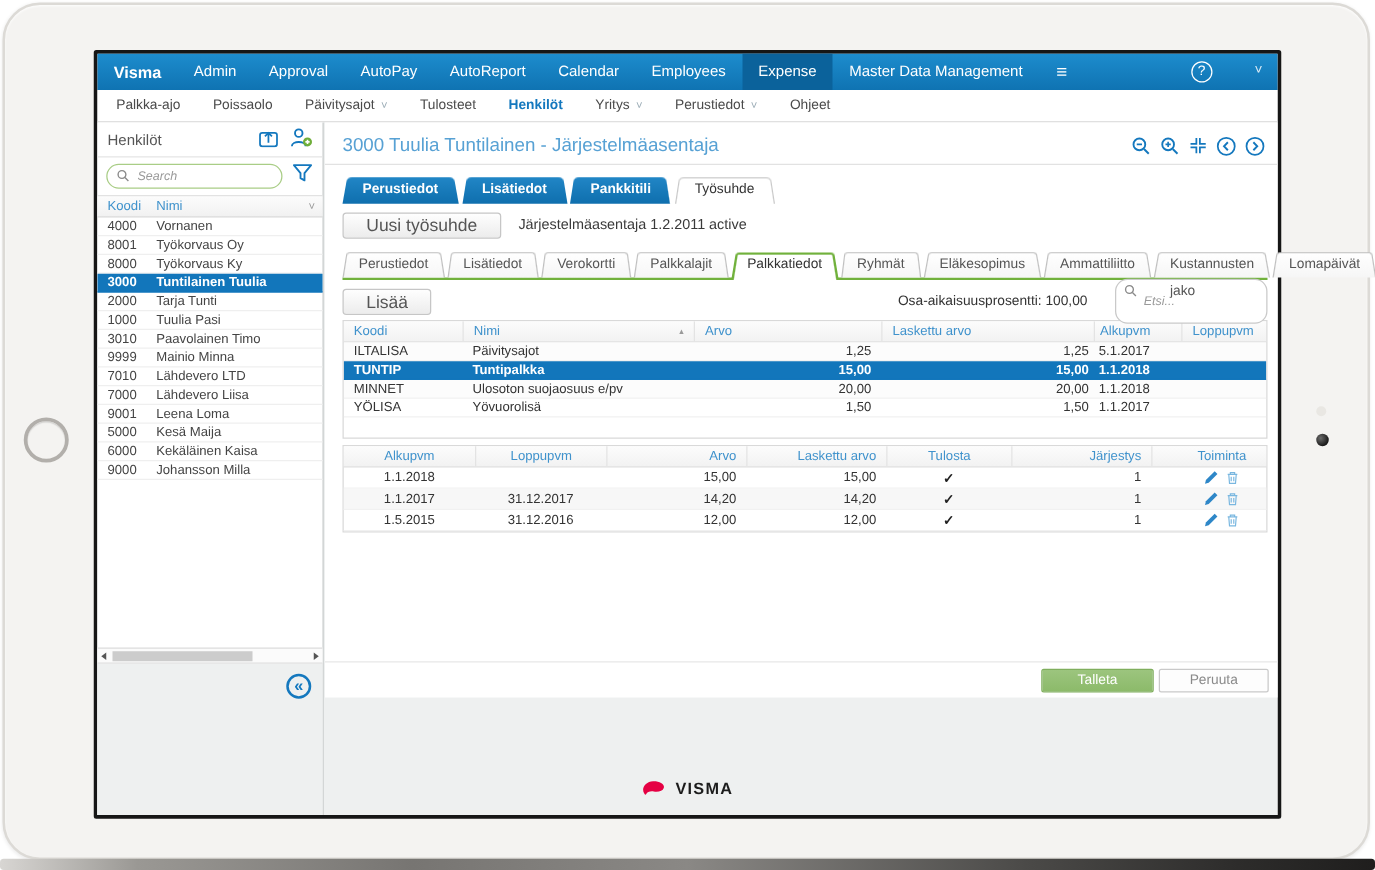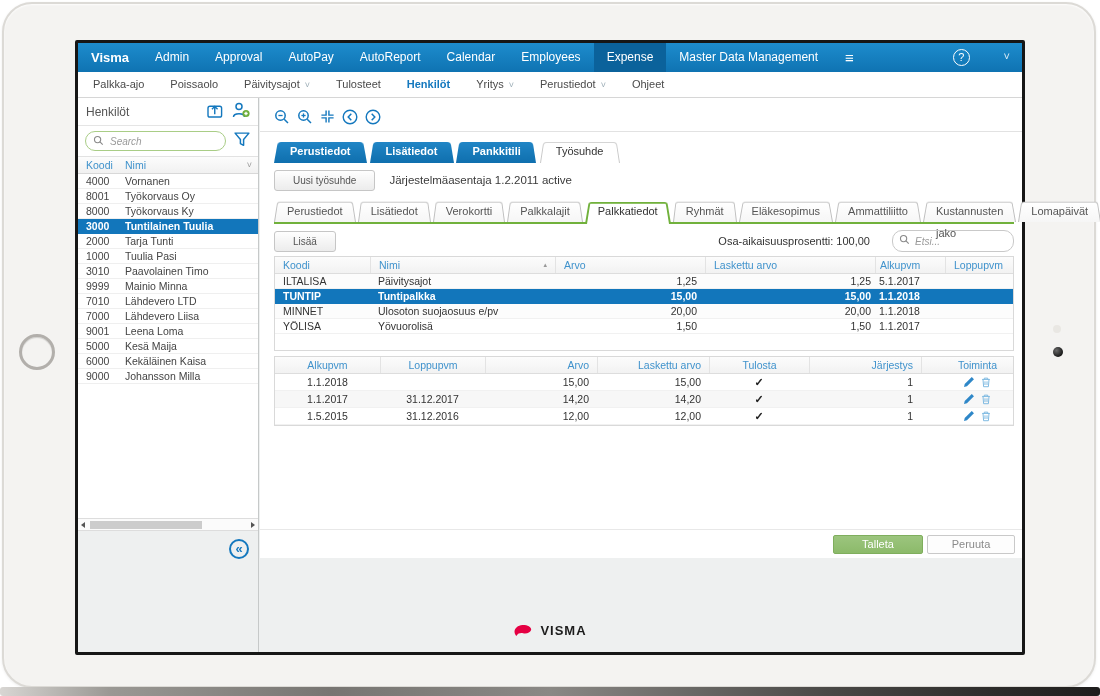--- a/index.html
+++ b/index.html
@@ -82,37 +82,37 @@
   .tabs1 { display:flex; margin:8px 0 0 14px; height:23px; }
   .tab1 { position:relative; padding:0 16px; line-height:23px; font-size:11px; color:#fff; font-weight:bold; margin-right:3px; }
   .tab1::before { content:""; position:absolute; inset:0; z-index:0; background:linear-gradient(#2186c6,#0f6fae);
     border-radius:4px 4px 0 0; transform:perspective(9px) rotateX(2deg); transform-origin:bottom; }
   .tab1 span { position:relative; z-index:1; }
   .tab1.active { color:#333; font-weight:normal;text-align:right; }
   .tab1.active::before { background:#fff; border:1px solid #c9c9c9; border-bottom:none; }
 
   .m-action { display:flex; align-items:center; margin:6px 0 0 14px; gap:14px; height:22px; }
   .btn { background:linear-gradient(#fefefe,#ececec); border:1px solid #c6c6c6; border-radius:3px;
-    color:#555; font-size:10px; padding:0 18px; height:21px; line-height:19px; font-family:"Liberation Sans",sans-serif; }
+    color:#555; font-size:14px; padding:0 18px; height:21px; line-height:19px; font-family:"Liberation Sans",sans-serif; }
   .status-text { font-size:11.5px; color:#3a3a3a; }
 
   .subtabs { position:relative; display:flex; margin:9px 8px 0 14px; height:24px; border-bottom:2px solid #71b13c; }
   .ttab { position:relative; padding:0 13px; line-height:22px; height:22px; font-size:11px; color:#555; margin-right:2px; }
   .ttab::before { content:""; position:absolute; inset:0; z-index:0; background:linear-gradient(#ffffff,#f6f6f6);
     border:1px solid #bfbfbf; border-bottom:none; border-radius:3px 3px 0 0;
     transform:perspective(9px) rotateX(2deg); transform-origin:bottom; }
   .ttab span { position:relative; z-index:2; }
   .ttab.active { z-index:2; color:#333; }
   .ttab.active::before { bottom:-2px; background:#fff; border:2px solid #71b13c; border-bottom:none; }
 
   .m-filter { display:flex; align-items:center; margin:6px 8px 0 14px; height:22px; }
   .m-filter .rightgrp { margin-left:auto; display:flex; align-items:center; gap:22px; }
   .pt-label { font-size:11px; color:#333; }
   .etsi-wrap { position:relative; width:122px; }
-  .etsi-wrap input { width:100%; height:22px; border:1px solid #c9c9c9; border-radius:10px; padding:0 6px 0 22px;
+  .etsi-wrap input { width:100%; height:36px; border:1px solid #c9c9c9; border-radius:10px; padding:0 6px 0 22px;
     font-size:10px; color:#444; outline:none; font-family:"Liberation Sans",sans-serif; }
   .etsi-wrap input::placeholder { font-style:italic; color:#9a9a9a; }
   .etsi-wrap svg { position:absolute; left:7px; top:4px; }
 
   
   .table1 { margin:4px 8px 0 14px; border:1px solid #d9d9d9; height:95px; background:#fff; font-size:10.5px; overflow:hidden; }
   .t1-head { display:flex; height:17px; background:linear-gradient(#fcfcfc,#f2f2f2); border-bottom:1px solid #ddd;
     color:#3f92cc; align-items:center; }
   .t1-head > span { border-left:1px solid #e3e3e3; height:100%; display:flex; align-items:center; }
   .t1-head > span:first-child { border-left:none; }
@@ -333,20 +333,21 @@
         <span class="sb-arrow right"></span>
       </div>
       <div class="sb-bottom">
         <div class="collapse-btn">«</div>
       </div>
     </div>
 
     <div class="main">
 
       <div class="m-title">
+        <h1>3000 Tuulia Tuntilainen - Järjestelmäasentaja</h1>
         <span class="title-icons">
           <span>
               <svg width="16" height="16" viewBox="0 0 16 16">
                 <circle cx="6.5" cy="6.5" r="4.7" fill="none" stroke="#1478be" stroke-width="1.5"></circle>
                 <line x1="10.2" y1="10.2" x2="14" y2="14" stroke="#1478be" stroke-width="1.5"></line>
                 <line x1="4.4" y1="6.5" x2="8.6" y2="6.5" stroke="#1478be" stroke-width="1.3"></line>
               </svg>
             </span>
           <span>
               <svg width="16" height="16" viewBox="0 0 16 16">

